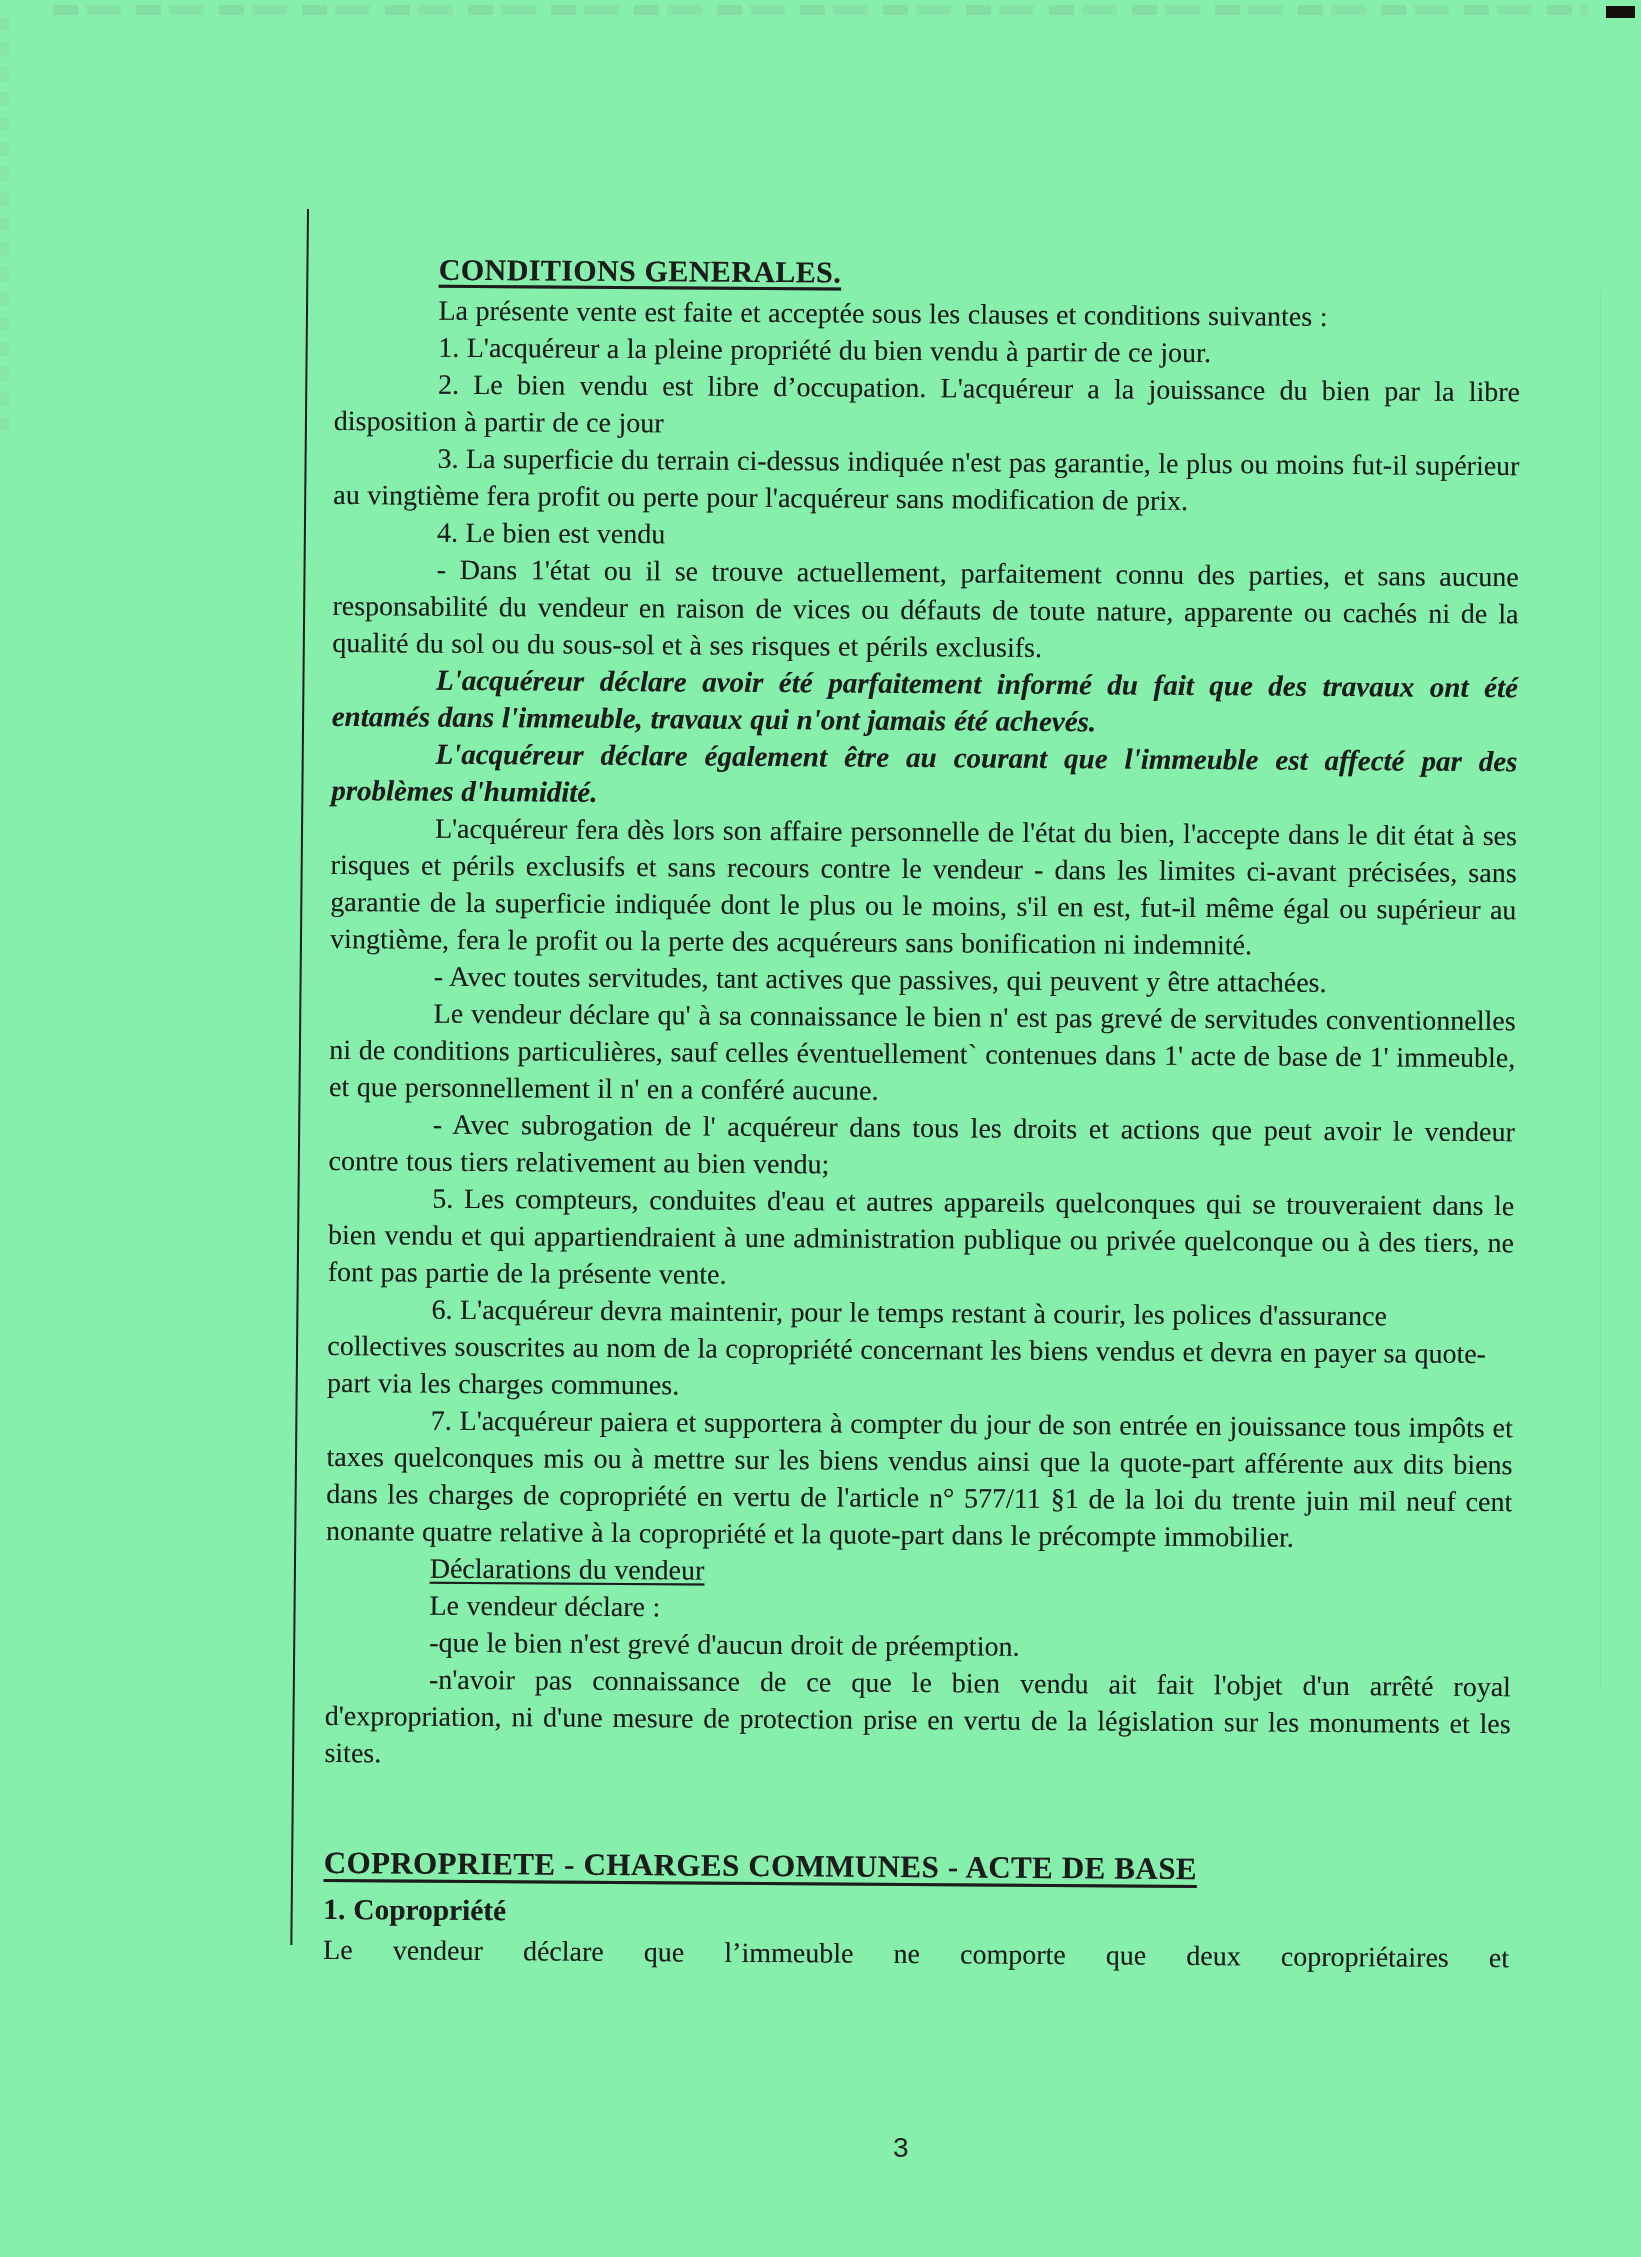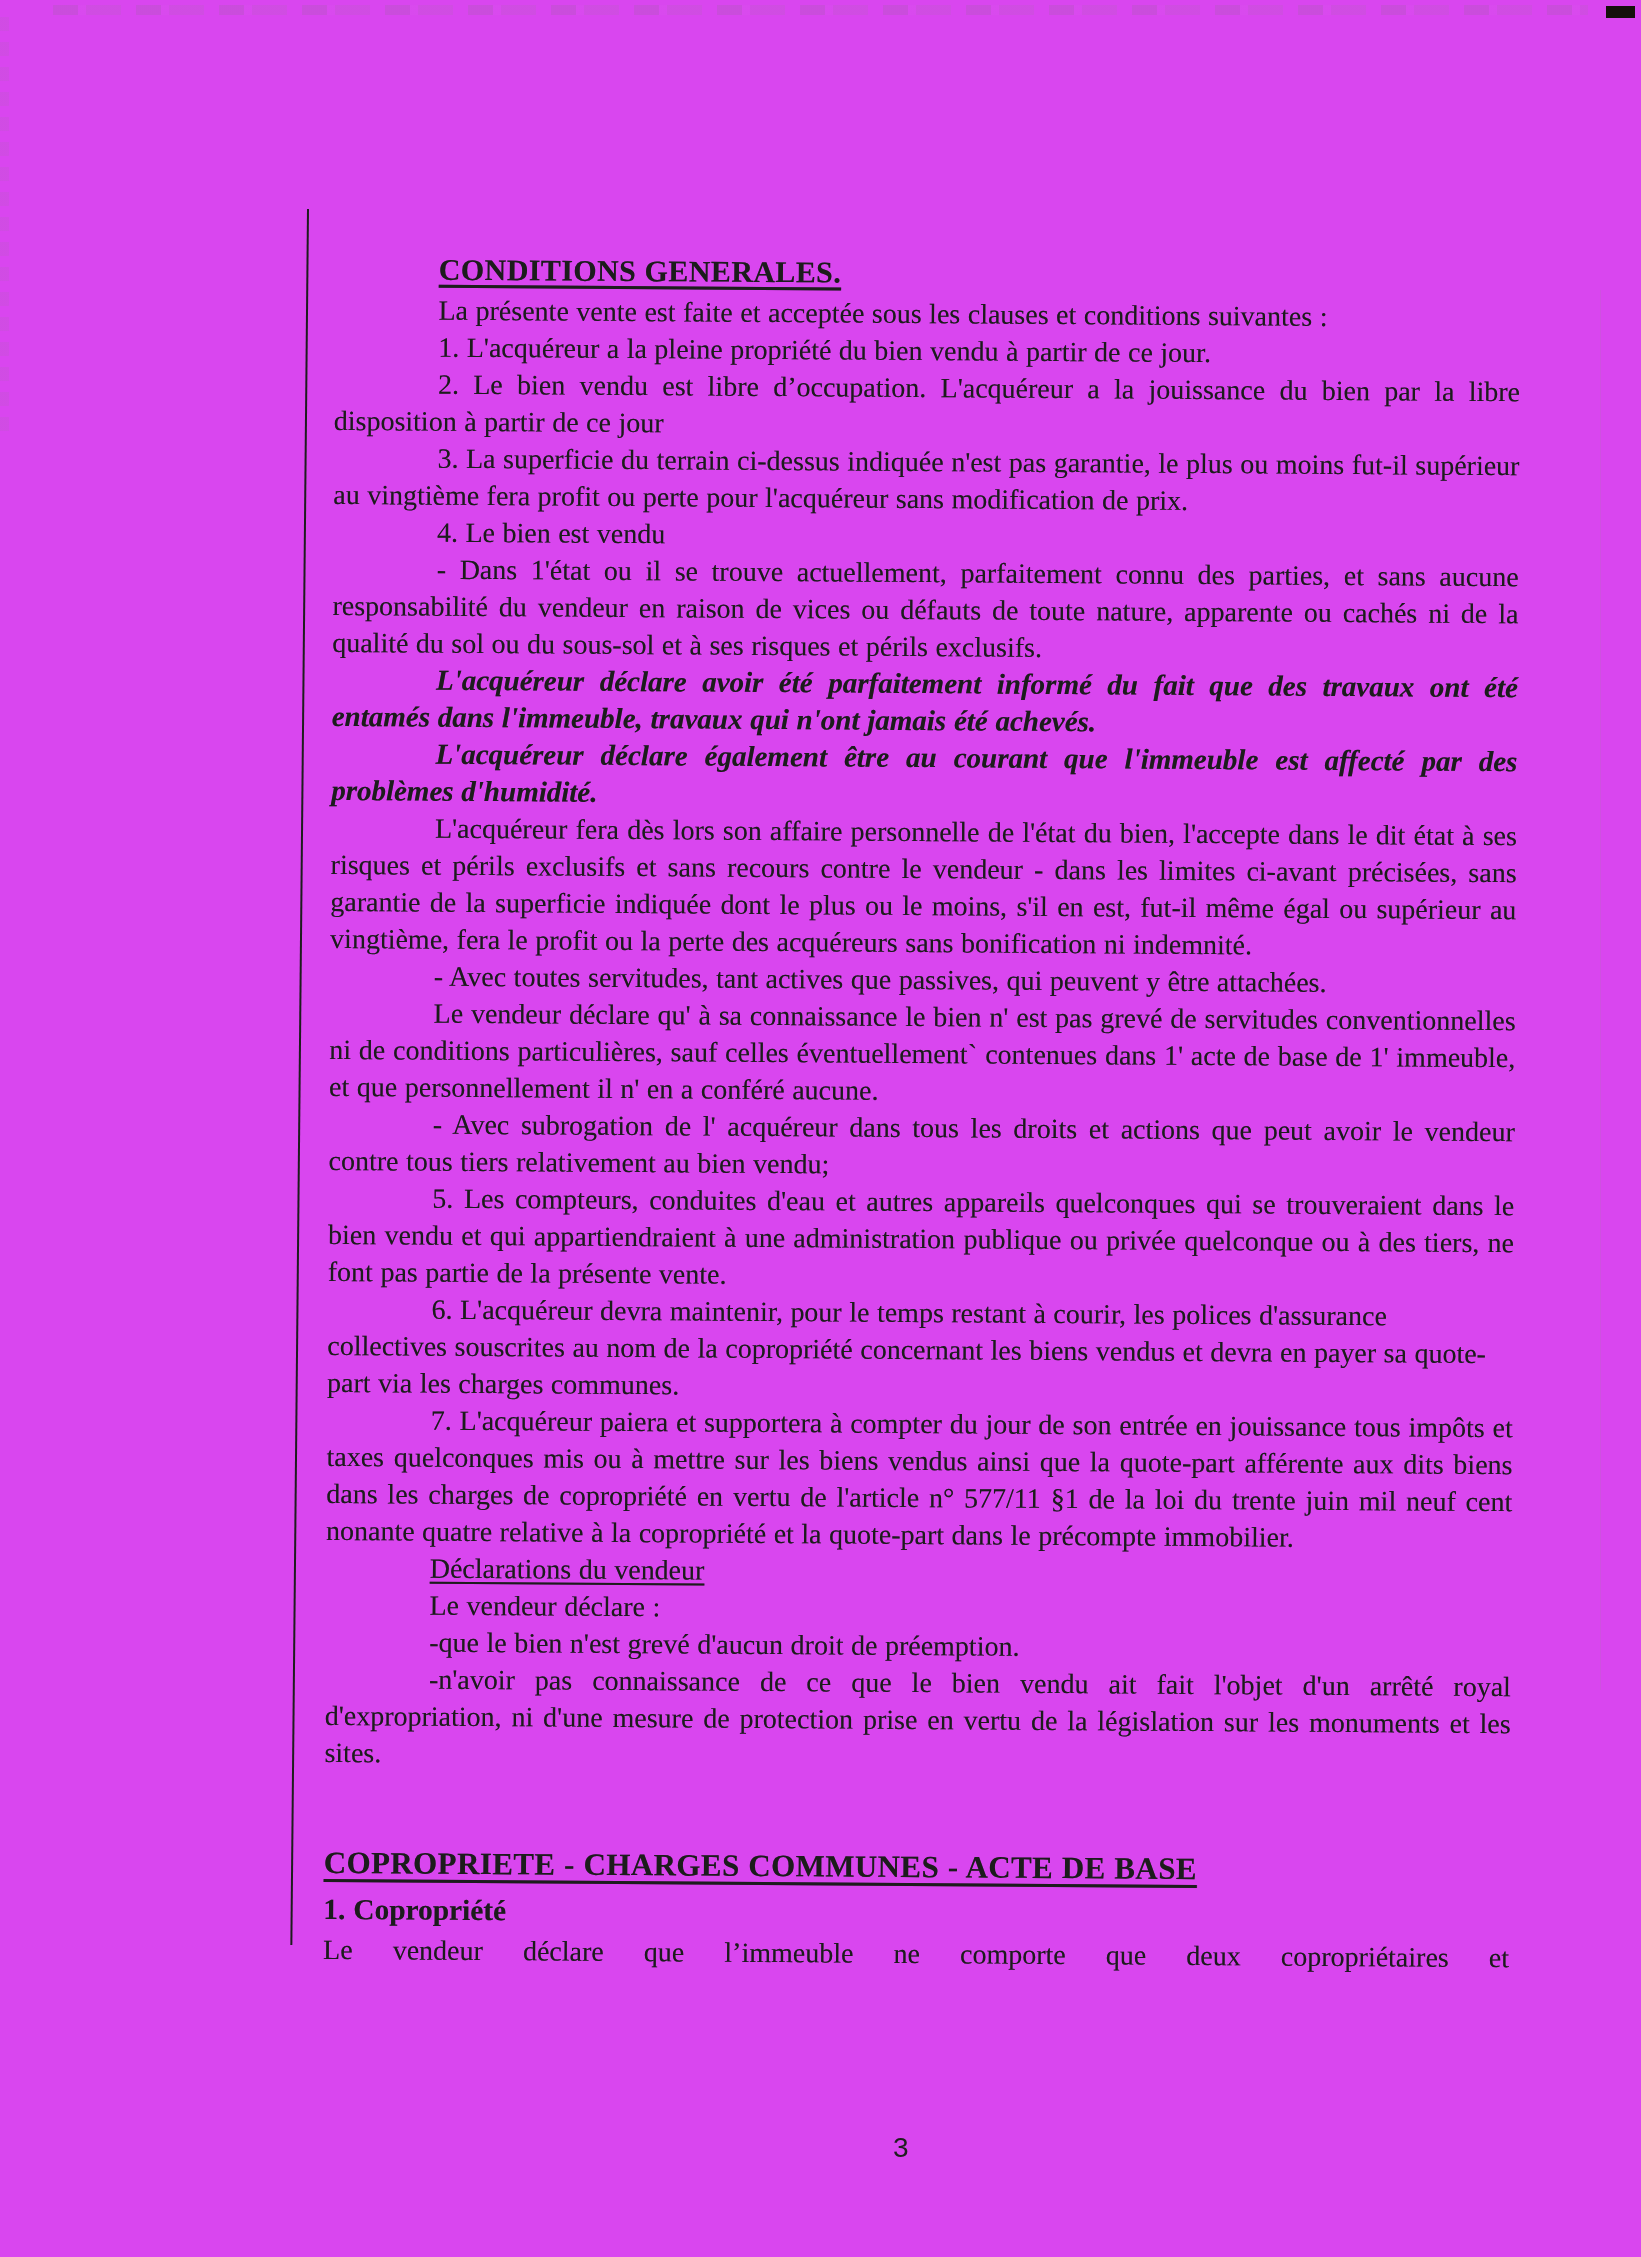--- a/index.html
+++ b/index.html
@@ -3,21 +3,21 @@
 <meta charset="utf-8">
 <style>
   html, body { margin:0; padding:0; }
   body {
     width:1641px; height:2257px;
     background:#ffffff;
     position:relative;
     overflow:hidden;
     font-family:"Liberation Serif", serif;
   }
-  .page { position:absolute; inset:0; background:#d946ef; }
+  .page { position:absolute; inset:0; background:#86efac; }
 
   
   .noise-top {
     position:absolute; left:53px; top:4.8px; width:1535px; height:10.6px; opacity:.5;
     background:repeating-linear-gradient(90deg,
       rgba(120,115,110,.30) 0 25px, rgba(200,198,195,.06) 25px 33px,
       rgba(140,135,130,.22) 33px 68px, rgba(255,255,255,0) 68px 83px);
     filter:blur(0.4px);
   }
   .noise-left {

